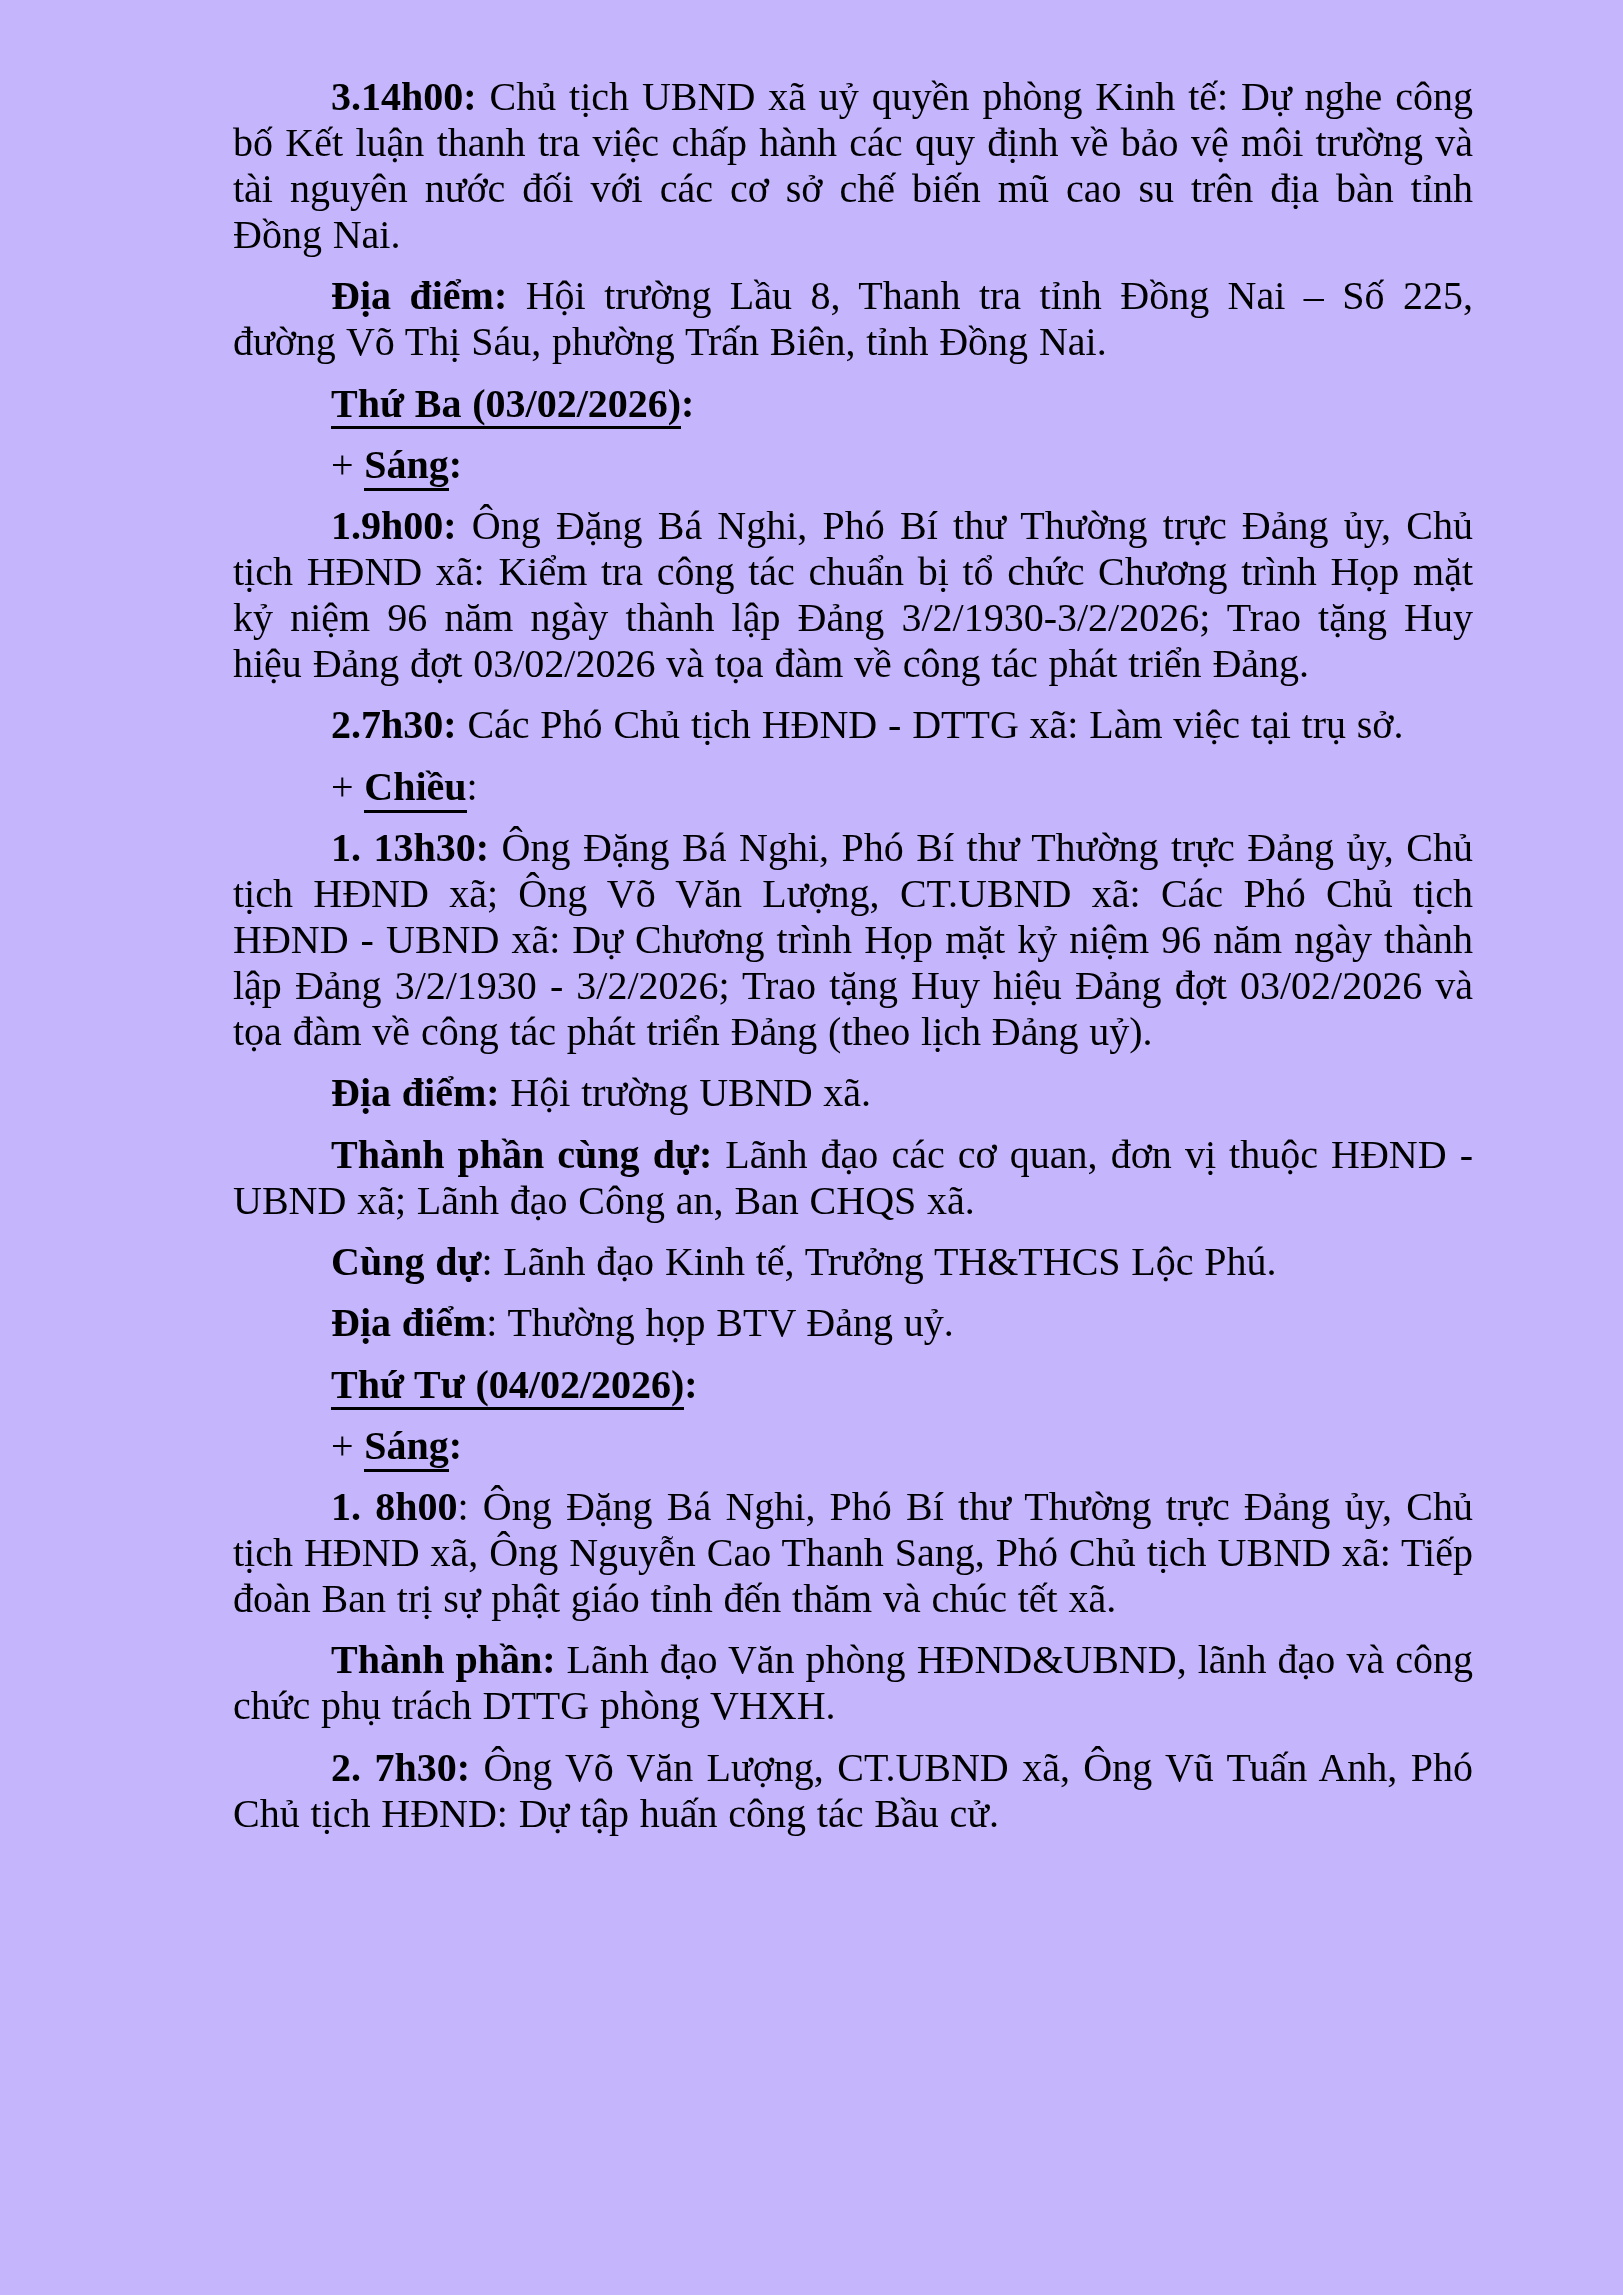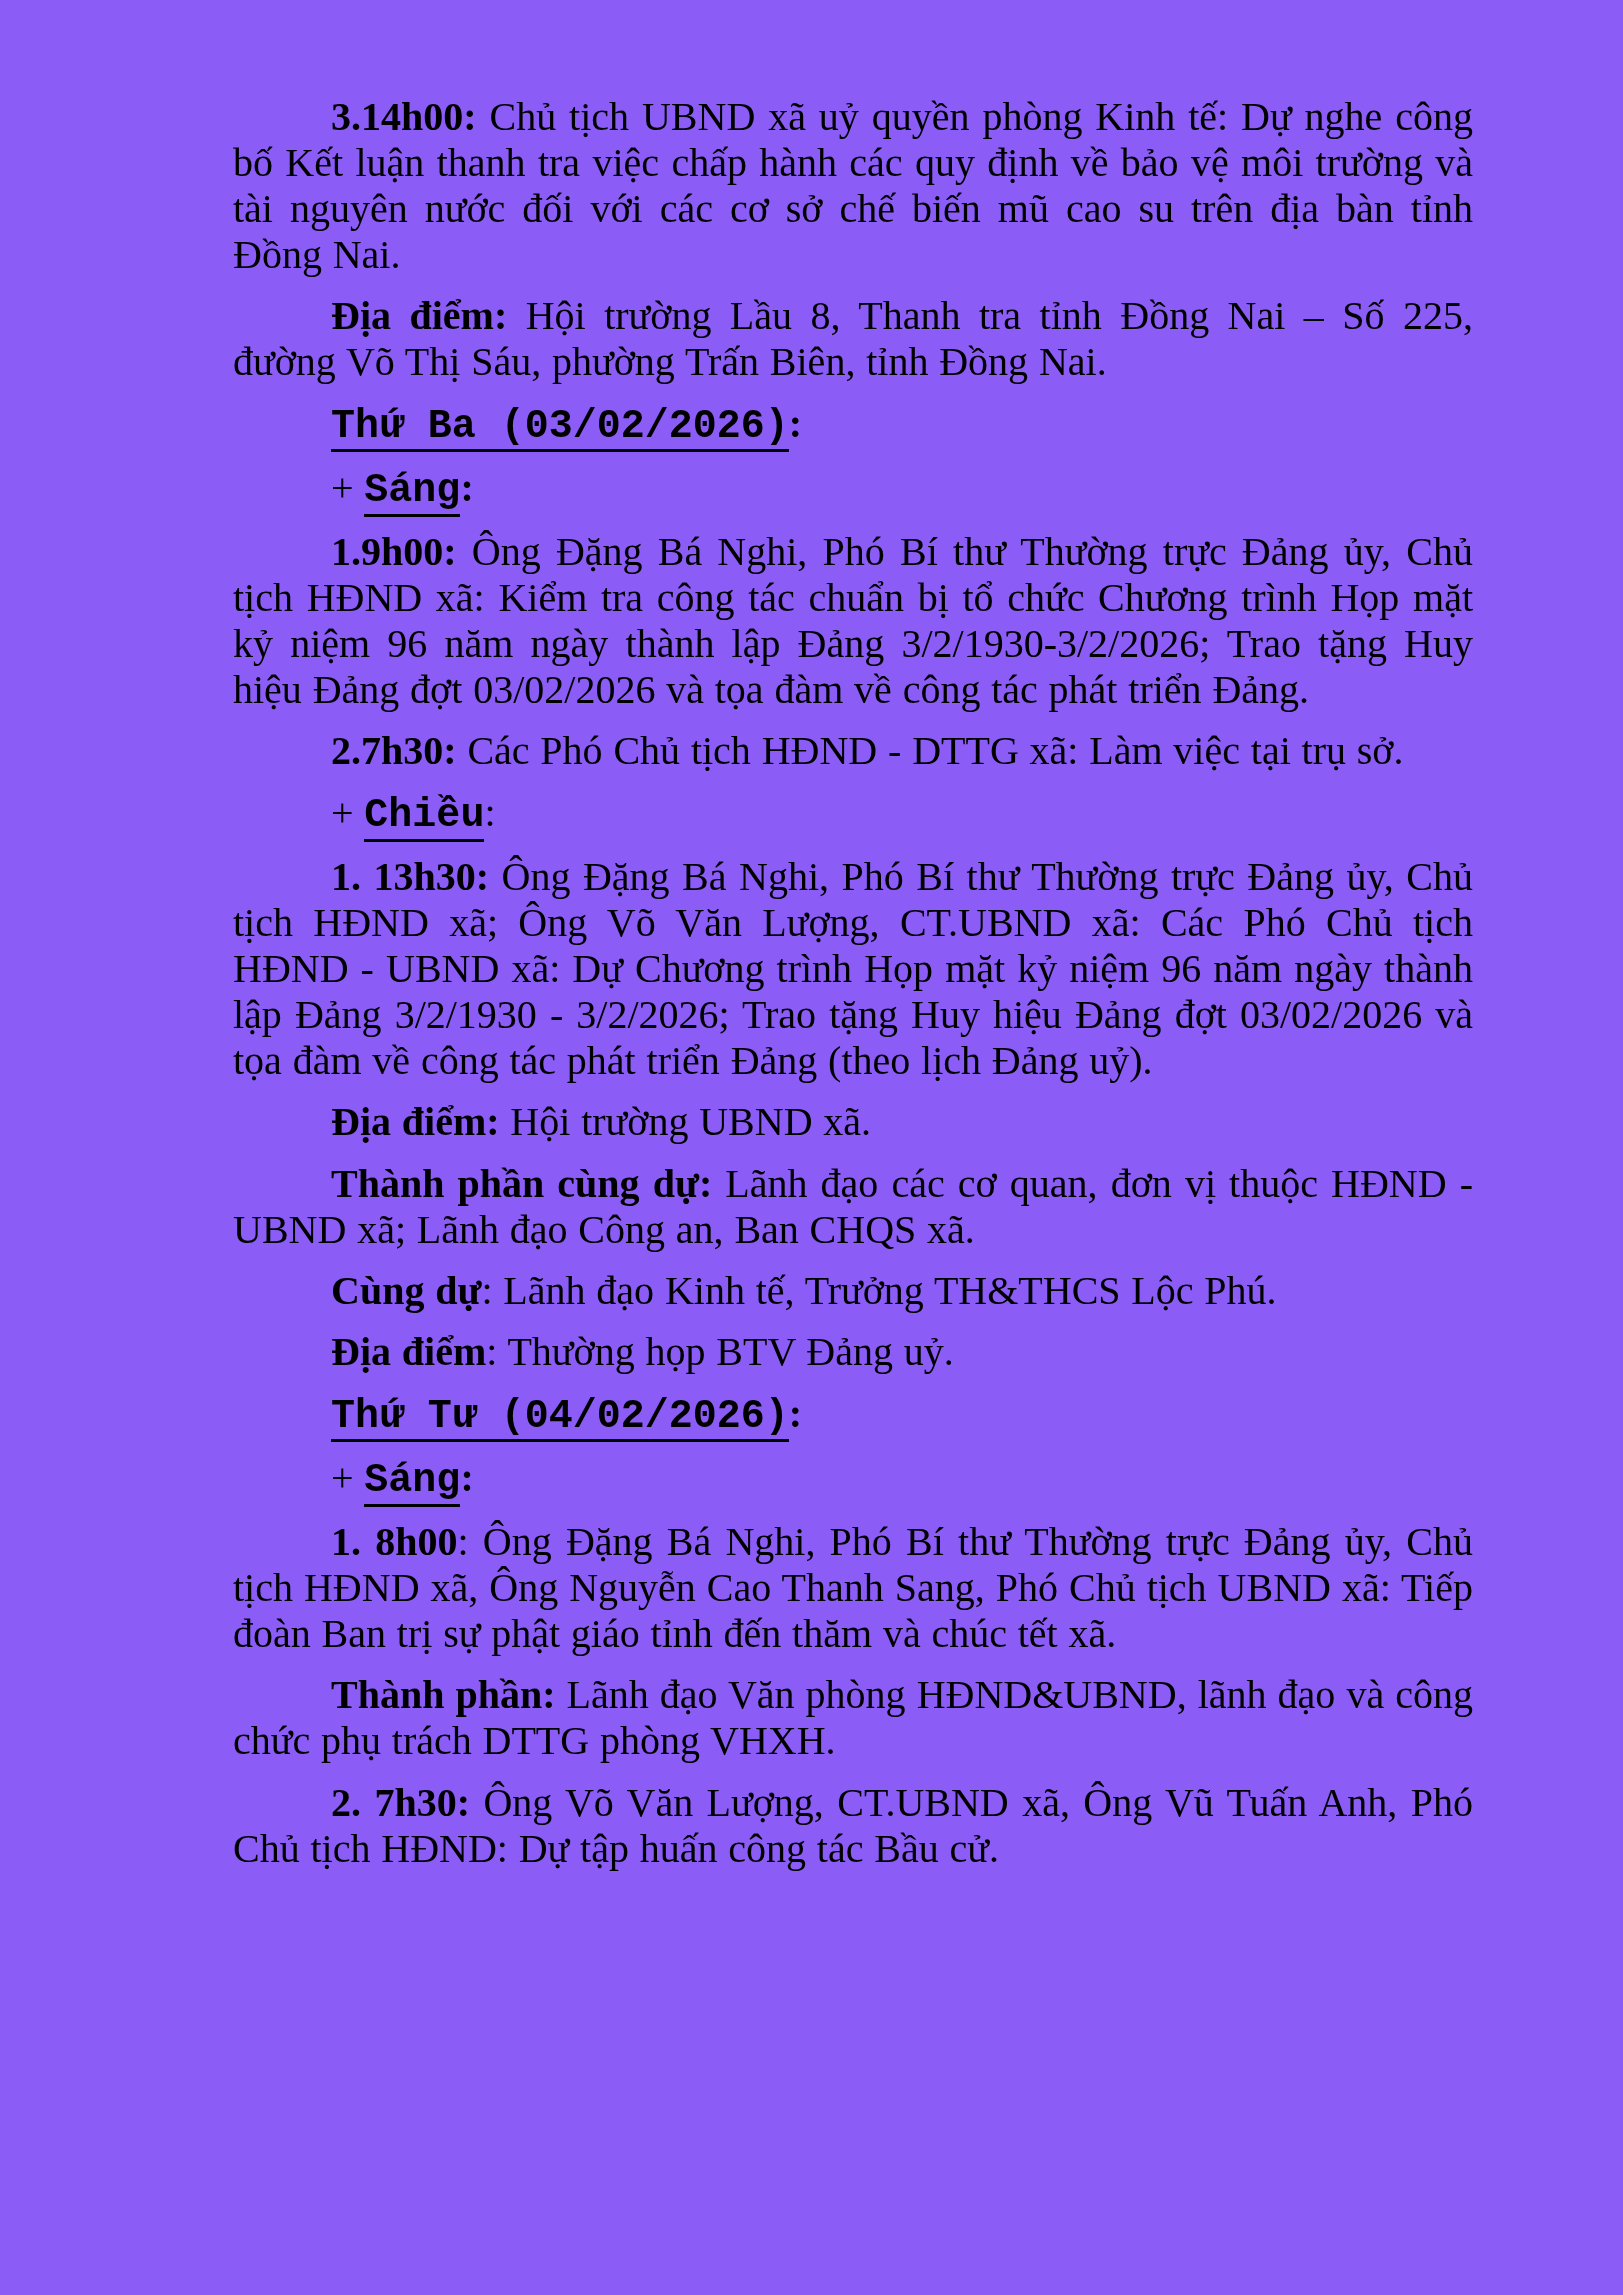--- a/index.html
+++ b/index.html
@@ -9,39 +9,38 @@
   body {
     width: 1624px;
     height: 2295px;
     background: #ffffff;
     overflow: hidden;
   }
   .page {
     box-sizing: border-box;
     width: 1624px;
     height: 2295px;
-    padding: 94px 151px 0 233px;
-    background: #8b5cf6;
+    padding: 74px 151px 0 233px;
+    background: #c4b5fd;
     color: #000000;
     font-family: "Liberation Serif", "DejaVu Serif", serif;
   }
   .para {
     font-size: 40px;
     line-height: 46px;
     margin: 0 0 15.3px 0;
     text-align: justify;
     text-indent: 98px;
     word-spacing: 0.8px;
   }
   .para span { white-space: pre-wrap; }
   .b { font-weight: bold; }
   .u {
     border-bottom: 3.8px solid #000000;
     padding-bottom: 0.8px;
-    font-family: Liberation Mono, monospace;
   }
 </style>
 </head>
 <body>
 
 <div class="page">
     <p class="para"><span class="b">3.14h00:</span><span> Chủ tịch UBND xã uỷ quyền phòng Kinh tế: Dự nghe công bố Kết luận thanh tra việc chấp hành các quy định về bảo vệ môi trường và tài nguyên nước đối với các cơ sở chế biến mũ cao su trên địa bàn tỉnh Đồng Nai.</span></p>
     <p class="para"><span class="b">Địa điểm:</span><span> Hội trường Lầu 8, Thanh tra tỉnh Đồng Nai – Số 225, đường Võ Thị Sáu, phường Trấn Biên, tỉnh Đồng Nai.</span></p>
     <p class="para"><span class="b u">Thứ Ba (03/02/2026)</span><span class="b">:</span></p>
     <p class="para"><span>+ </span><span class="b u">Sáng</span><span class="b">:</span></p>

